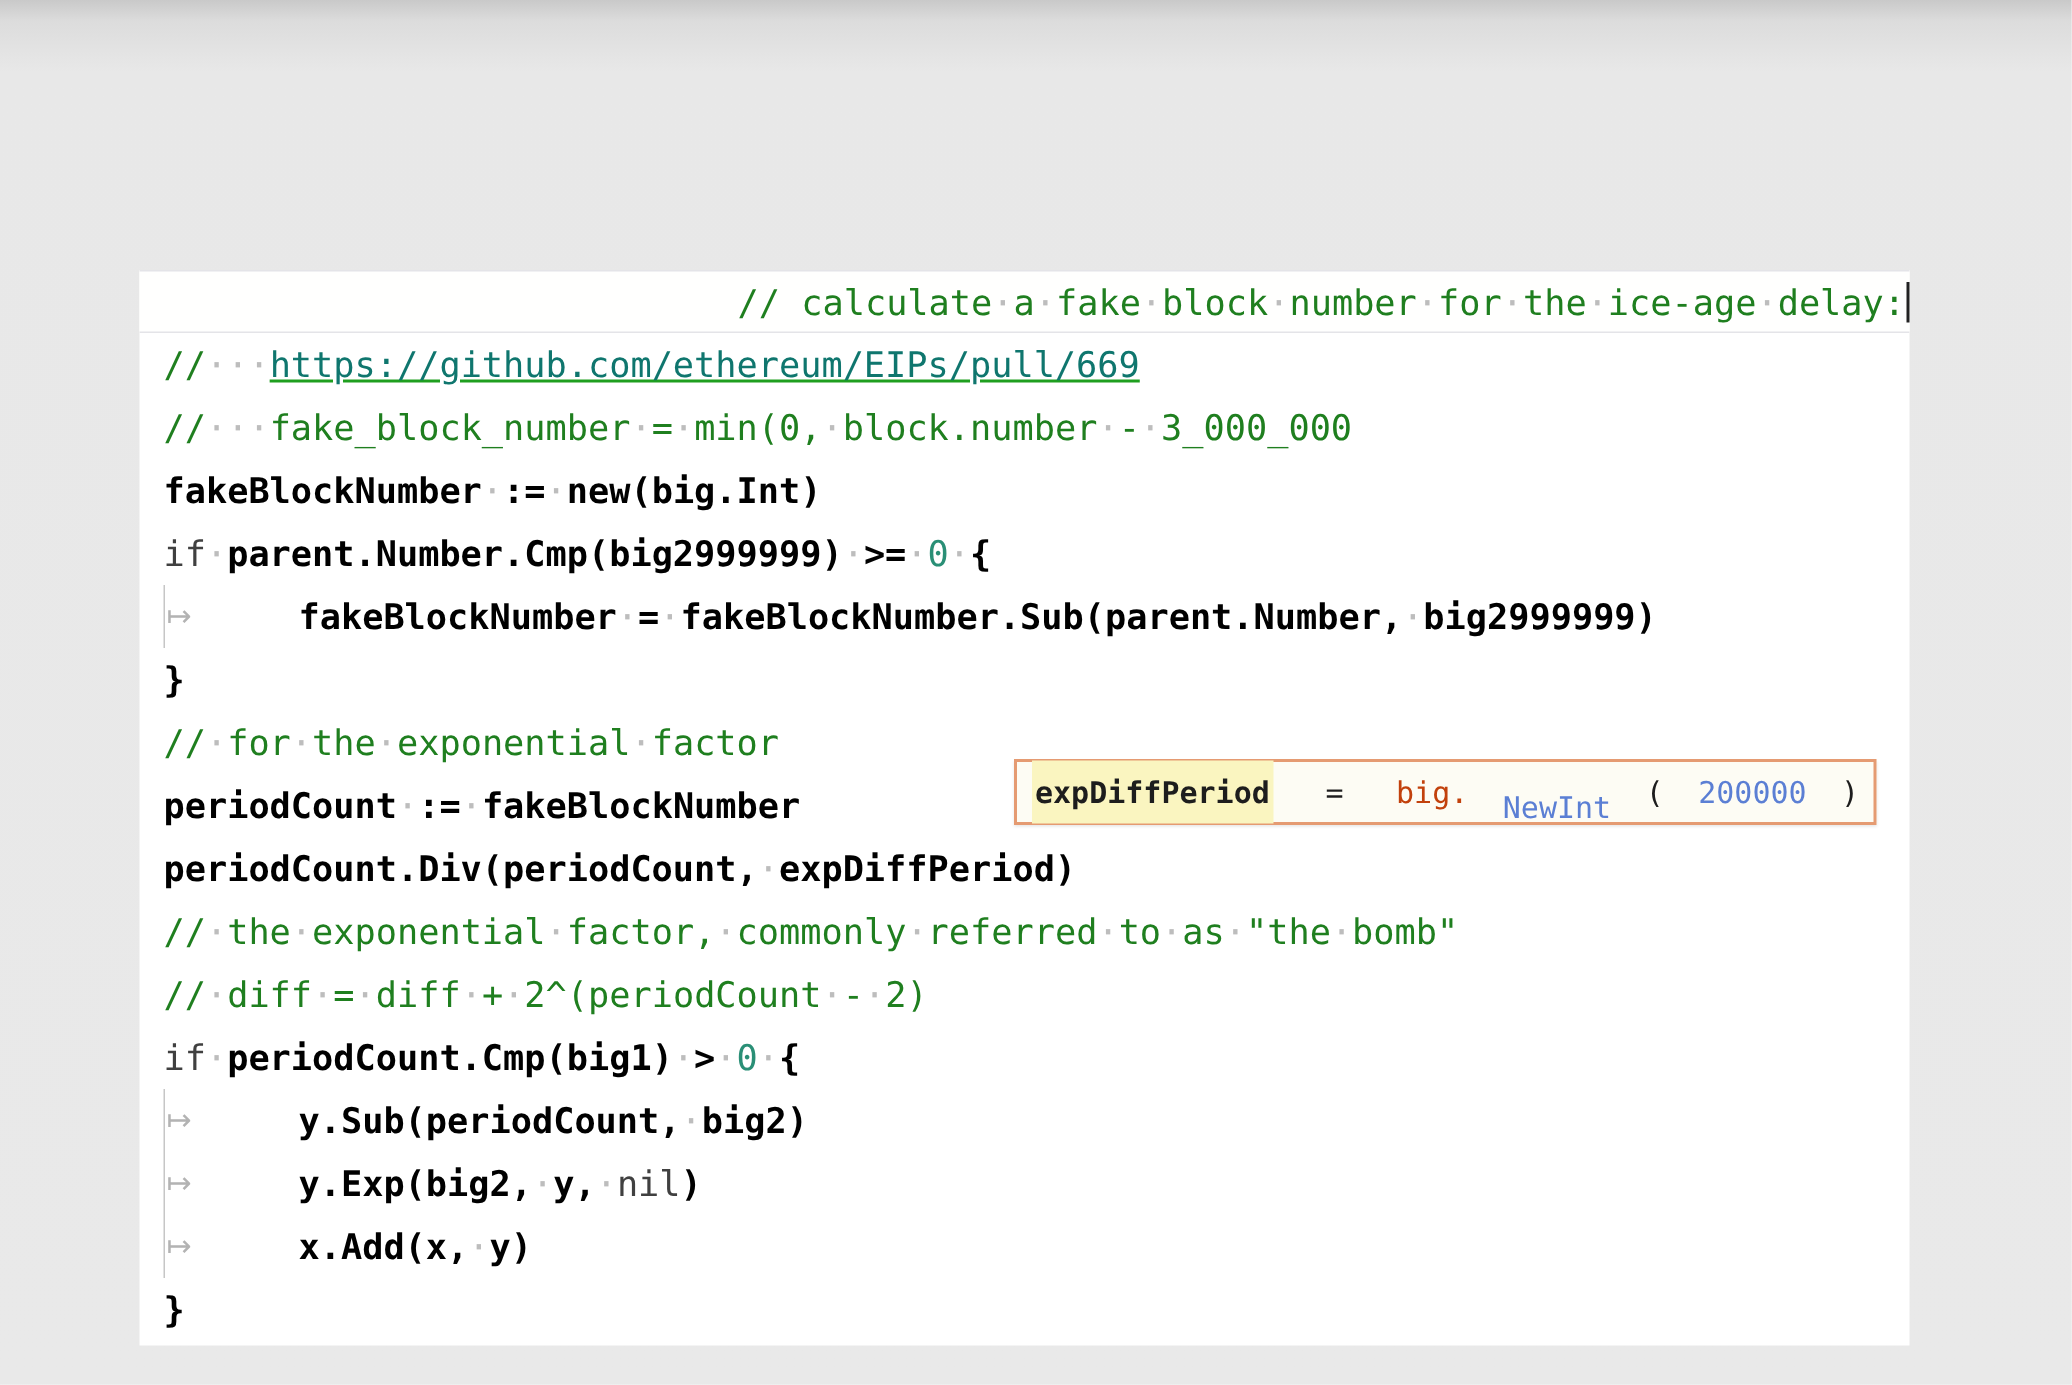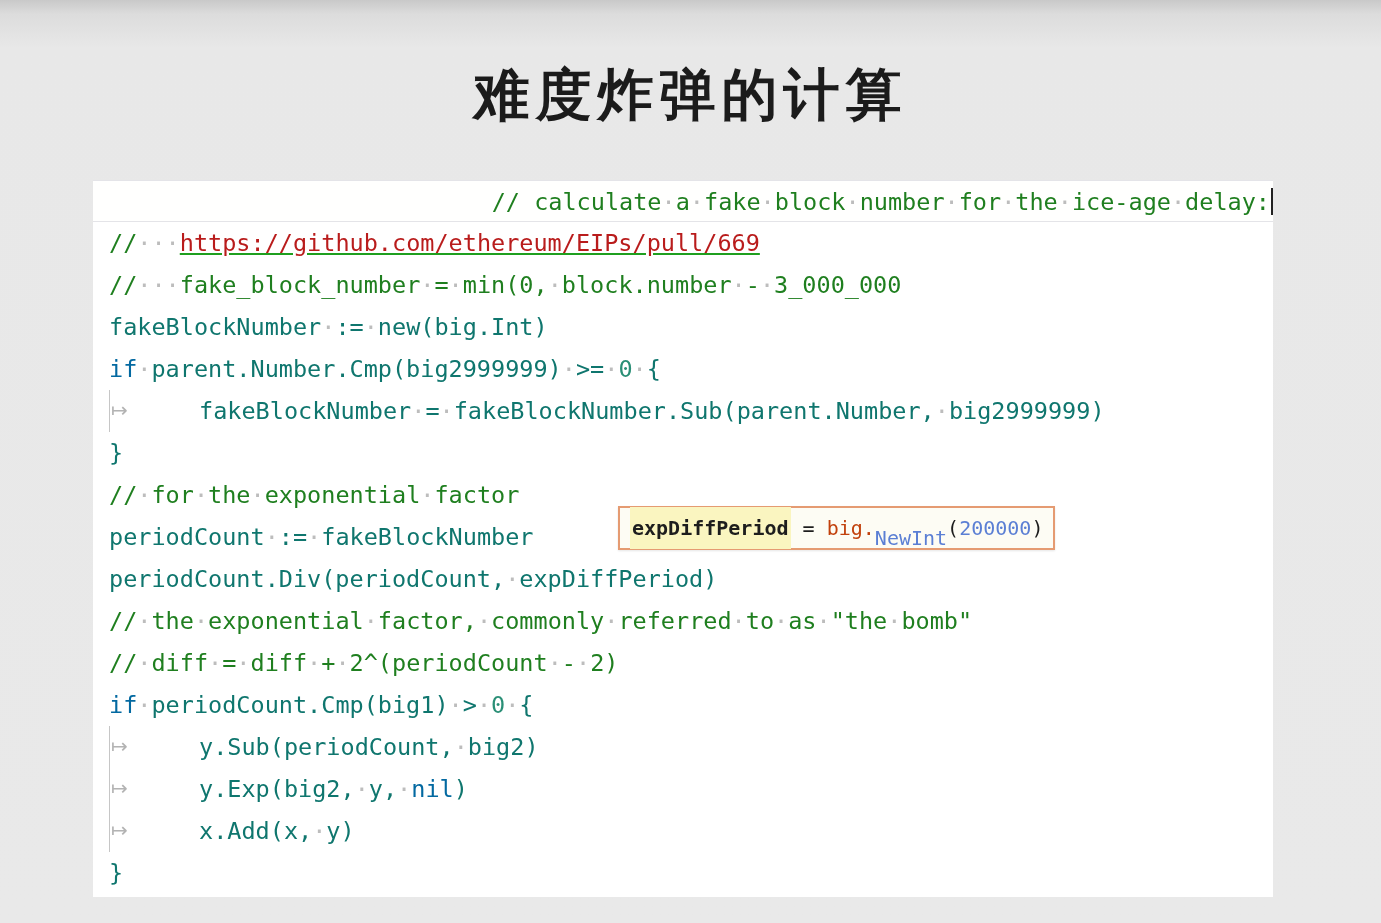--- a/index.html
+++ b/index.html
@@ -64,24 +64,24 @@
   .code-line.current {
     background: #fffffe;
     border-top: 1px solid #e4e4e8;
     border-bottom: 1px solid #e4e4e8;
     height: 42px;
     text-align: right;
   }
 
   
   .cmt      { color: #1f7f1f; }
-  .cmt-url  { color: #b91c1c; text-decoration: underline; text-decoration-color: #1f9f1f; margin-top: 15px; }
-  .kw       { color: #0369a1; }
+  .cmt-url  { color: #0f766e; text-decoration: underline; text-decoration-color: #1f9f1f; margin-top: 15px; }
+  .kw       { color: #404040; }
   .num0     { color: #2a8f76; }
-  .plain    { color: #0f766e; }
+  .plain    { color: #000000; font-weight: bold; }
   .dot      { color: #bdbdbd; }
 
   
   .caret {
     display: inline-block;
     width: 2px;
     height: 27px;
     background: #222;
     vertical-align: -5px;
     margin-left: 1px;
@@ -103,53 +103,53 @@
     font-size: 20px;
     line-height: 24px;
     color: #b3b3b3;
     font-family: "DejaVu Sans", sans-serif;
   }
   .indent-pad { padding-left: 90px; }
 
   
   .tooltip {
     position: absolute;
-    left: 618px;
+    left: 676px;
     top: 506px;
     height: 44px;
     box-sizing: border-box;
     background: #fdfcf4;
     border: 2px solid #e59b72;
     padding: 0 10px;
     display: flex;
     align-items: center;
     font-family: "DejaVu Sans Mono", "Liberation Mono", monospace;
     font-size: 20px;
     line-height: 40px;
     white-space: pre;
     box-shadow: 0 1px 2px rgba(0,0,0,0.10);
+    gap: 23px;
   }
   .tooltip .hl {
     background: #faf5c0;
     font-weight: bold;
     color: #1d1d1d;
     padding: 1px 2px;
   }
   .tooltip .eq   { color: #1d1d1d; }
   .tooltip .pkg  { color: #c2410c; }
   .tooltip .meth { color: #5b7fd4; margin-top: 20px; }
   .tooltip .par  { color: #1d1d1d; }
   .tooltip .lit  { color: #5b7fd4; }
 </style>
 </head>
 <body>
 
 <div class="slide">
 
-  <div class="title">难度炸弹的计算</div>
 
   <div class="code-panel" id="code-panel"><div class="code-line current"><span class="txt"><span class="cmt">// </span><span class="cmt">calculate</span><span class="dot">·</span><span class="cmt">a</span><span class="dot">·</span><span class="cmt">fake</span><span class="dot">·</span><span class="cmt">block</span><span class="dot">·</span><span class="cmt">number</span><span class="dot">·</span><span class="cmt">for</span><span class="dot">·</span><span class="cmt">the</span><span class="dot">·</span><span class="cmt">ice-age</span><span class="dot">·</span><span class="cmt">delay:</span></span><span class="caret"></span></div><div class="code-line"><span class="txt"><span class="cmt">//</span><span class="dot">·</span><span class="dot">·</span><span class="dot">·</span><span class="cmt-url">https://github.com/ethereum/EIPs/pull/669</span></span></div><div class="code-line"><span class="txt"><span class="cmt">//</span><span class="dot">·</span><span class="dot">·</span><span class="dot">·</span><span class="cmt">fake_block_number</span><span class="dot">·</span><span class="cmt">=</span><span class="dot">·</span><span class="cmt">min(0,</span><span class="dot">·</span><span class="cmt">block.number</span><span class="dot">·</span><span class="cmt">-</span><span class="dot">·</span><span class="cmt">3_000_000</span></span></div><div class="code-line"><span class="txt"><span class="plain">fakeBlockNumber</span><span class="dot">·</span><span class="plain">:=</span><span class="dot">·</span><span class="plain">new(big.Int)</span></span></div><div class="code-line"><span class="txt"><span class="kw">if</span><span class="dot">·</span><span class="plain">parent.Number.Cmp(big2999999)</span><span class="dot">·</span><span class="plain">&gt;=</span><span class="dot">·</span><span class="num0">0</span><span class="dot">·</span><span class="plain">{</span></span></div><div class="code-line"><div class="guide"></div><div class="tabarrow">↦</div><span class="txt indent-pad" style="display: inline-block;"><span class="plain">fakeBlockNumber</span><span class="dot">·</span><span class="plain">=</span><span class="dot">·</span><span class="plain">fakeBlockNumber.Sub(parent.Number,</span><span class="dot">·</span><span class="plain">big2999999)</span></span></div><div class="code-line"><span class="txt"><span class="plain">}</span></span></div><div class="code-line"><span class="txt"><span class="cmt">//</span><span class="dot">·</span><span class="cmt">for</span><span class="dot">·</span><span class="cmt">the</span><span class="dot">·</span><span class="cmt">exponential</span><span class="dot">·</span><span class="cmt">factor</span></span></div><div class="code-line"><span class="txt"><span class="plain">periodCount</span><span class="dot">·</span><span class="plain">:=</span><span class="dot">·</span><span class="plain">fakeBlockNumber</span></span></div><div class="code-line"><span class="txt"><span class="plain">periodCount.Div(periodCount,</span><span class="dot">·</span><span class="plain">expDiffPeriod)</span></span></div><div class="code-line"><span class="txt"><span class="cmt">//</span><span class="dot">·</span><span class="cmt">the</span><span class="dot">·</span><span class="cmt">exponential</span><span class="dot">·</span><span class="cmt">factor,</span><span class="dot">·</span><span class="cmt">commonly</span><span class="dot">·</span><span class="cmt">referred</span><span class="dot">·</span><span class="cmt">to</span><span class="dot">·</span><span class="cmt">as</span><span class="dot">·</span><span class="cmt">"the</span><span class="dot">·</span><span class="cmt">bomb"</span></span></div><div class="code-line"><span class="txt"><span class="cmt">//</span><span class="dot">·</span><span class="cmt">diff</span><span class="dot">·</span><span class="cmt">=</span><span class="dot">·</span><span class="cmt">diff</span><span class="dot">·</span><span class="cmt">+</span><span class="dot">·</span><span class="cmt">2^(periodCount</span><span class="dot">·</span><span class="cmt">-</span><span class="dot">·</span><span class="cmt">2)</span></span></div><div class="code-line"><span class="txt"><span class="kw">if</span><span class="dot">·</span><span class="plain">periodCount.Cmp(big1)</span><span class="dot">·</span><span class="plain">&gt;</span><span class="dot">·</span><span class="num0">0</span><span class="dot">·</span><span class="plain">{</span></span></div><div class="code-line"><div class="guide"></div><div class="tabarrow">↦</div><span class="txt indent-pad" style="display: inline-block;"><span class="plain">y.Sub(periodCount,</span><span class="dot">·</span><span class="plain">big2)</span></span></div><div class="code-line"><div class="guide"></div><div class="tabarrow">↦</div><span class="txt indent-pad" style="display: inline-block;"><span class="plain">y.Exp(big2,</span><span class="dot">·</span><span class="plain">y,</span><span class="dot">·</span><span class="kw">nil</span><span class="plain">)</span></span></div><div class="code-line"><div class="guide"></div><div class="tabarrow">↦</div><span class="txt indent-pad" style="display: inline-block;"><span class="plain">x.Add(x,</span><span class="dot">·</span><span class="plain">y)</span></span></div><div class="code-line"><span class="txt"><span class="plain">}</span></span></div></div>
 
   <div class="tooltip">
     <span class="hl">expDiffPeriod</span><span class="eq"> = </span><span class="pkg">big.</span><span class="meth">NewInt</span><span class="par">(</span><span class="lit">200000</span><span class="par">)</span>
   </div>
 
 </div>
 
 </body></html>

